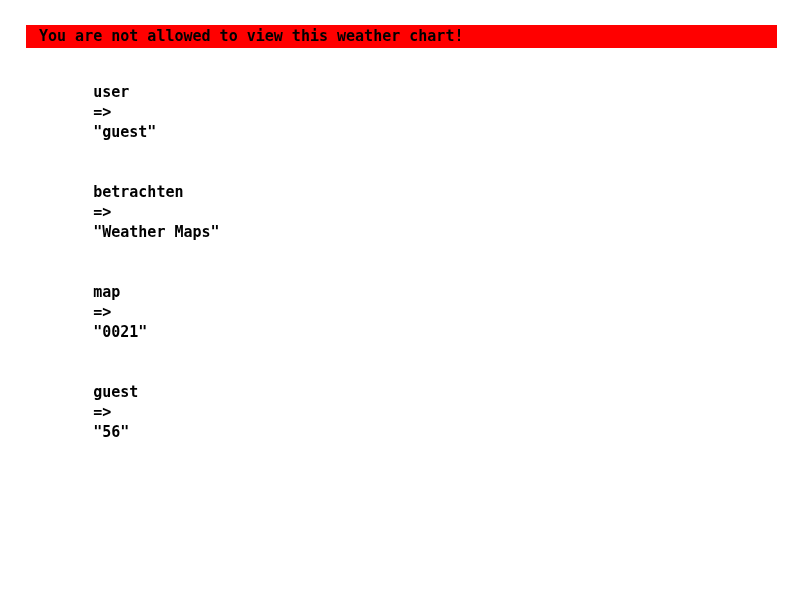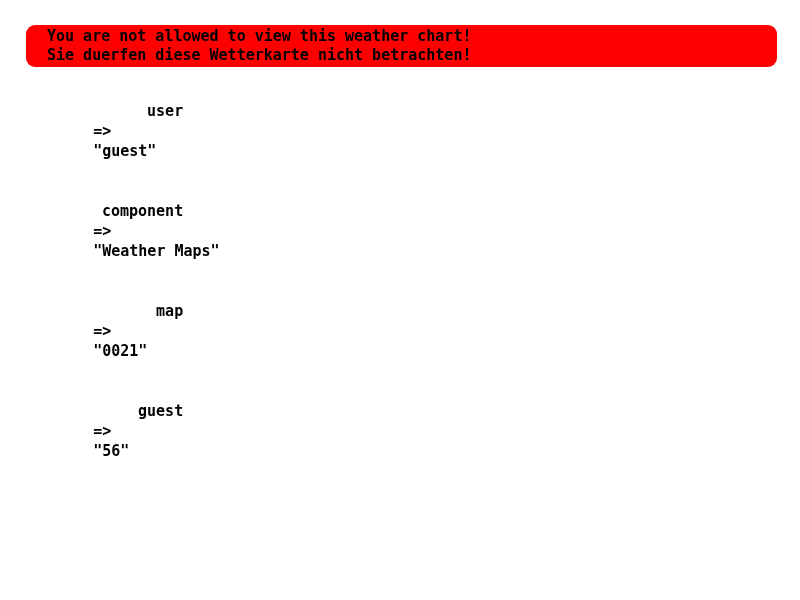--- a/index.html
+++ b/index.html
@@ -16,62 +16,59 @@
     font-size: 15px;
     color: #000000;
   }
   .page {
     width: 751px;
     margin: 25px 0 0 26px;
   }
   .banner {
     width: 100%;
     box-sizing: border-box;
-    padding: 2px 21px;
+    padding: 2px 13px;
     line-height: 19px;
-    border-radius: 9px;
   }
   .banner .line {
     white-space: pre;
   }
   .kv {
     margin: 14px 0 0 13px;
     line-height: 20px;
   }
   .kv-row {
     white-space: pre;
   }
   .kv-key {
     display: inline-block;
     width: 90px;
-    text-align: right;
   }
   .kv-arrow {
     display: inline-block;
     margin-right: 9px;
   }
 </style>
 </head>
 <body>
 
 <div class="page">
 
   <div class="banner error" style="background-color: rgb(255, 0, 0);">
     <div class="line">You are not allowed to view this weather chart!</div>
-    <div class="line">Sie duerfen diese Wetterkarte nicht betrachten!</div>
   </div>
 
   <div class="kv">
     <div class="kv-row">
       <span class="kv-key">user</span>
       <span class="kv-arrow">=&gt;</span>
       <span class="kv-val">"guest"</span>
     </div>
     <div class="kv-row">
-      <span class="kv-key">component</span>
+      <span class="kv-key">betrachten</span>
       <span class="kv-arrow">=&gt;</span>
       <span class="kv-val">"Weather Maps"</span>
     </div>
     <div class="kv-row">
       <span class="kv-key">map</span>
       <span class="kv-arrow">=&gt;</span>
       <span class="kv-val">"0021"</span>
     </div>
     <div class="kv-row">
       <span class="kv-key">guest</span>

